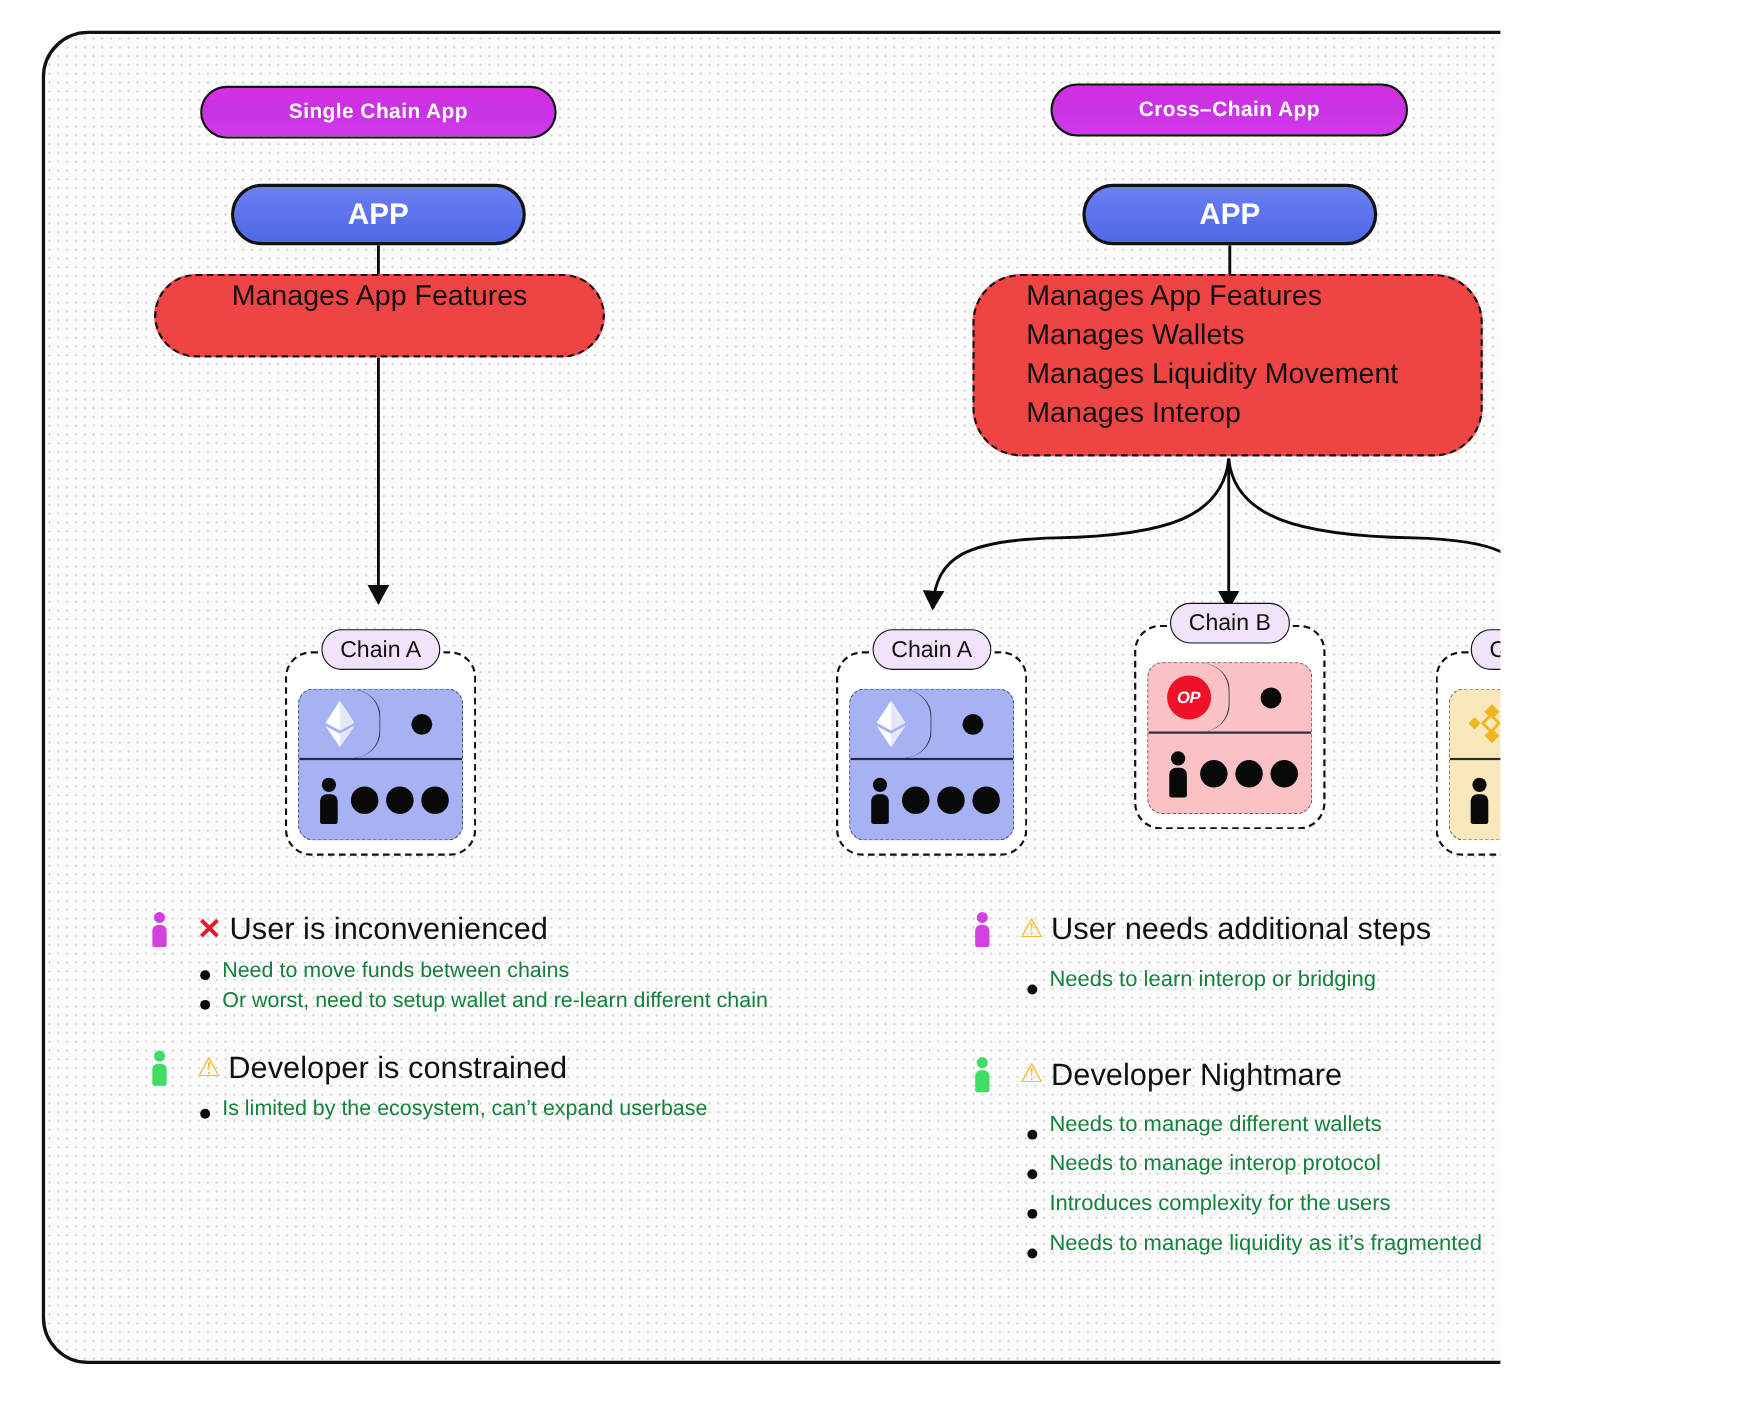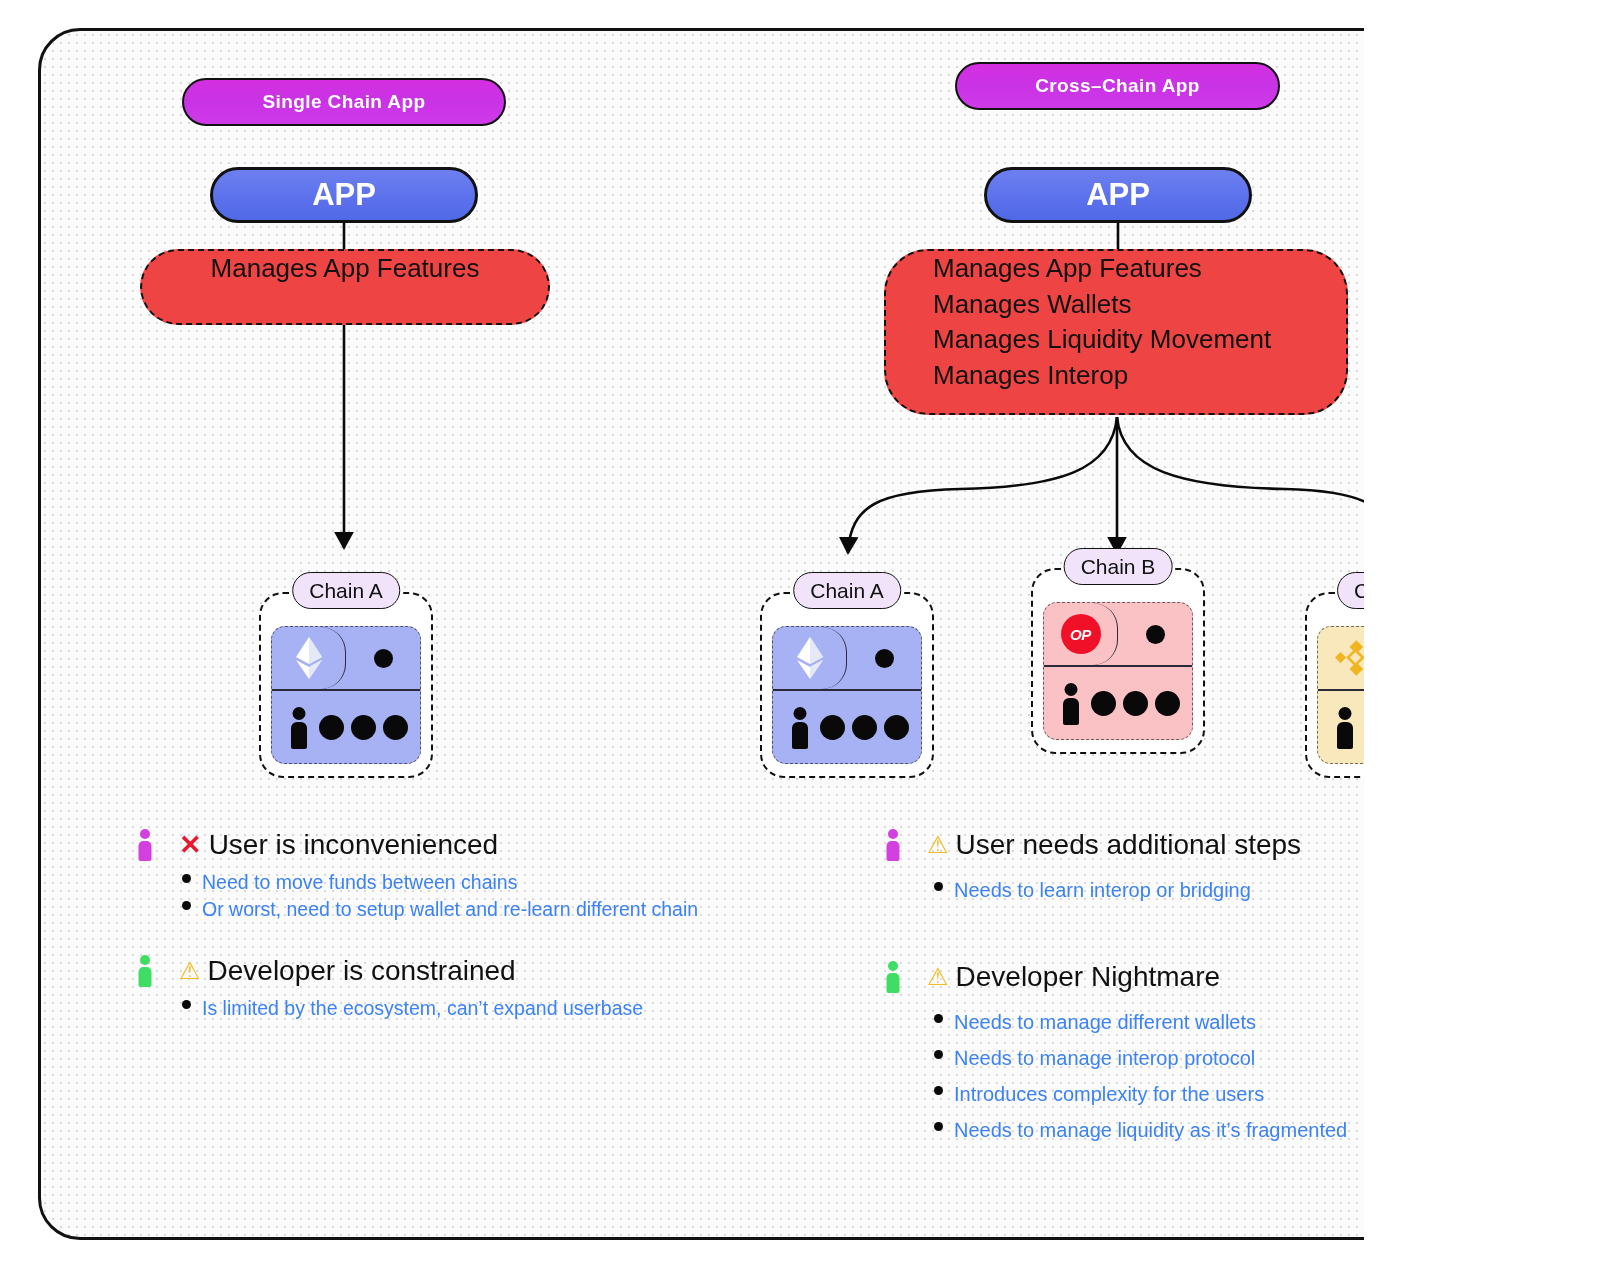--- a/index.html
+++ b/index.html
@@ -44,31 +44,31 @@
     background: linear-gradient(180deg, #d42fe0 0%, #c933e6 50%, #cf3ae8 100%);
     color: #ffffff;
     font-size: 19px;
     font-weight: bold;
     letter-spacing: 0.4px;
     display: flex;
     align-items: center;
     justify-content: center;
   }
   #title-pill-left  { left: 182px; top: 78px;  width: 324px; }
-  #title-pill-right { left: 955px; top: 62px;  width: 325px; }
+  #title-pill-right { left: 955px; top: 76px;  width: 325px; }
 
   
   .app-pill {
     position: absolute;
     height: 56px;
     border-radius: 28px;
     border: 3px solid #111111;
     background: linear-gradient(180deg, #6d80f0 0%, #5c71ec 55%, #5069e6 100%);
     color: #ffffff;
-    font-size: 31px;
+    font-size: 27px;
     font-weight: 600;
     display: flex;
     align-items: center;
     justify-content: center;
   }
   #app-pill-left  { left: 210px; top: 167px; width: 268px; }
   #app-pill-right { left: 984px; top: 167px; width: 268px; }
 
   
   .dashed-box {
@@ -258,23 +258,23 @@
     white-space: nowrap;
   }
 
   .note-bullets {
     margin-top: 6px;
     padding-left: 46px;
     list-style: none;
   }
   .note-bullets li {
     display: flex;
-    align-items: center;
+    align-items: flex-end;
     font-size: 19.5px;
-    color: #3b82f6;
+    color: #15803d;
     line-height: 25px;
     margin-bottom: 2px;
     white-space: nowrap;
   }
   #note-block-2 .note-bullets li,
   #note-block-3 .note-bullets li {
     font-size: 20px;
     line-height: 36px;
     margin-bottom: 0;
   }

